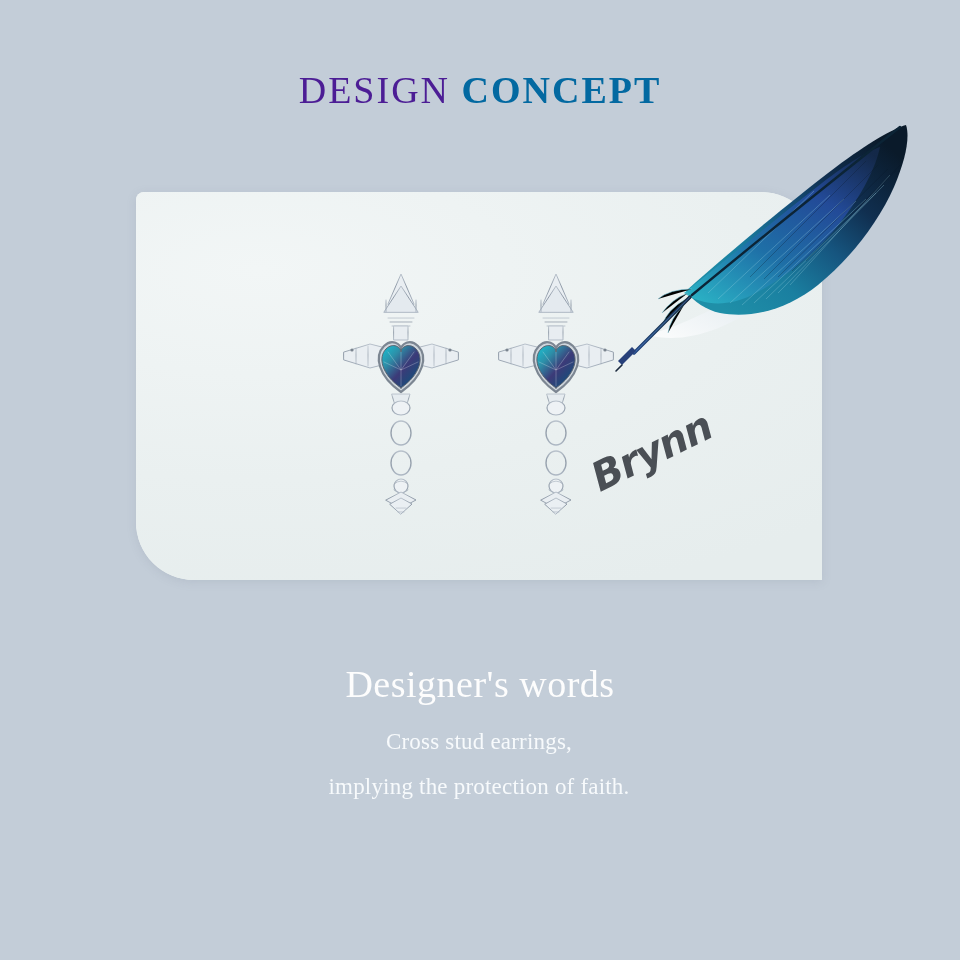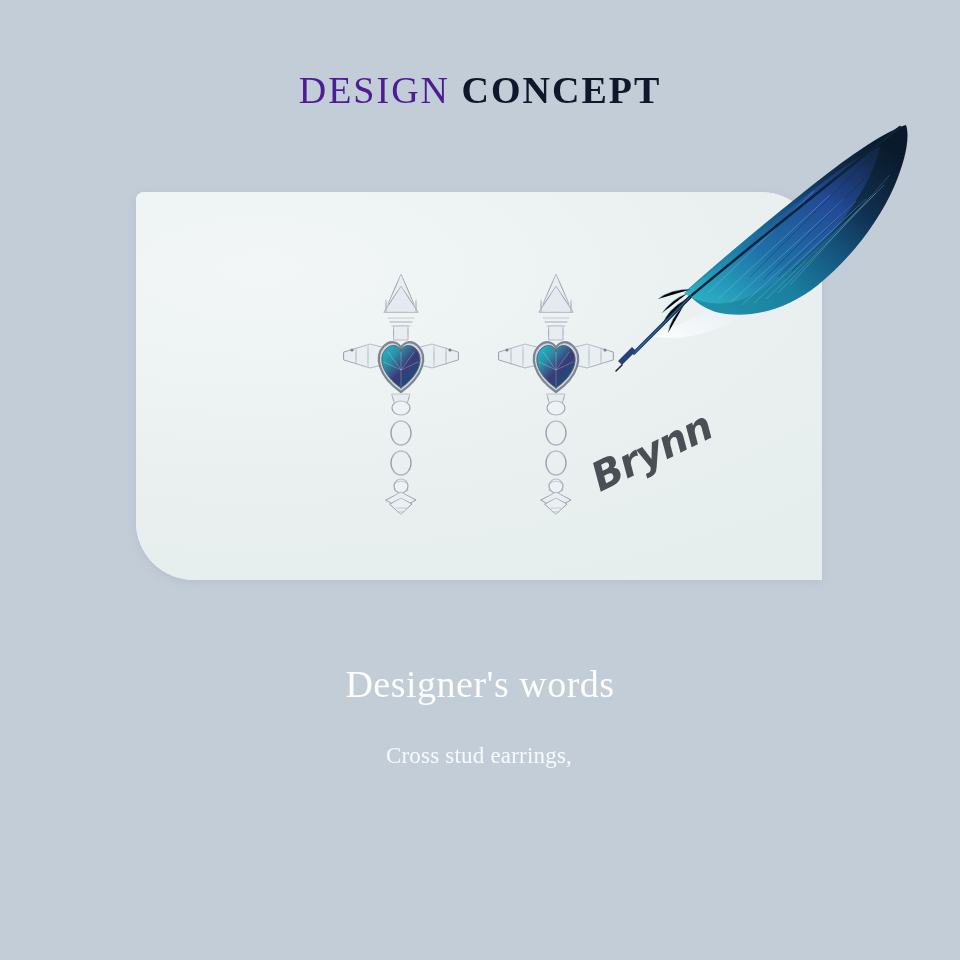--- a/index.html
+++ b/index.html
@@ -19,21 +19,21 @@
     letter-spacing:1px;
   }
   .title-wrap .t-light{
     font-size:38px;
     color:#4c1d95;
     font-weight:400;
     letter-spacing:2px;
   }
   .title-wrap .t-bold{
     font-size:38px;
-    color:#0f172a;
+    color:#0369a1;
     font-weight:700;
     letter-spacing:2px;
   }
 
   
   .card{
     position:absolute;
     left:136px;top:192px;
     width:686px;height:388px;
     background:#edf2f2;
@@ -83,21 +83,21 @@
   .quill svg{ display:block; width:360px; height:300px; }
 
   
   .words{
     position:absolute;
     left:0; top:662px; width:960px;
     text-align:center;
     color:#ffffff;
   }
   .words h2{
-    margin:0 0 34px 0;
+    margin:0 0 20px 0;
     font-weight:400;
     font-size:38px;
     letter-spacing:.5px;
     color:#fdfdfd;
   }
   .words p{
     margin:0 2px 14px 0;
     font-size:23px;
     line-height:1.35;
     letter-spacing:.2px;
@@ -293,13 +293,14 @@
     <path d="M90 202 L34 258" stroke="#5b8fd6" stroke-opacity=".5" stroke-width="1.2" stroke-linecap="round" fill="none"></path>
 
     <path d="M36 256 L22 270 L18 266 L32 252 Z" fill="#27407a"></path>
     <path d="M22 270 L16 276" stroke="#1b2a3e" stroke-width="1.6" stroke-linecap="round"></path>
   </svg>
 </div>
 
 <div class="words">
   <h2>Designer's words</h2>
   <p>Cross stud earrings,</p>
+  <p>implying the protection of faith.</p>
 </div>
 
 </body></html>

